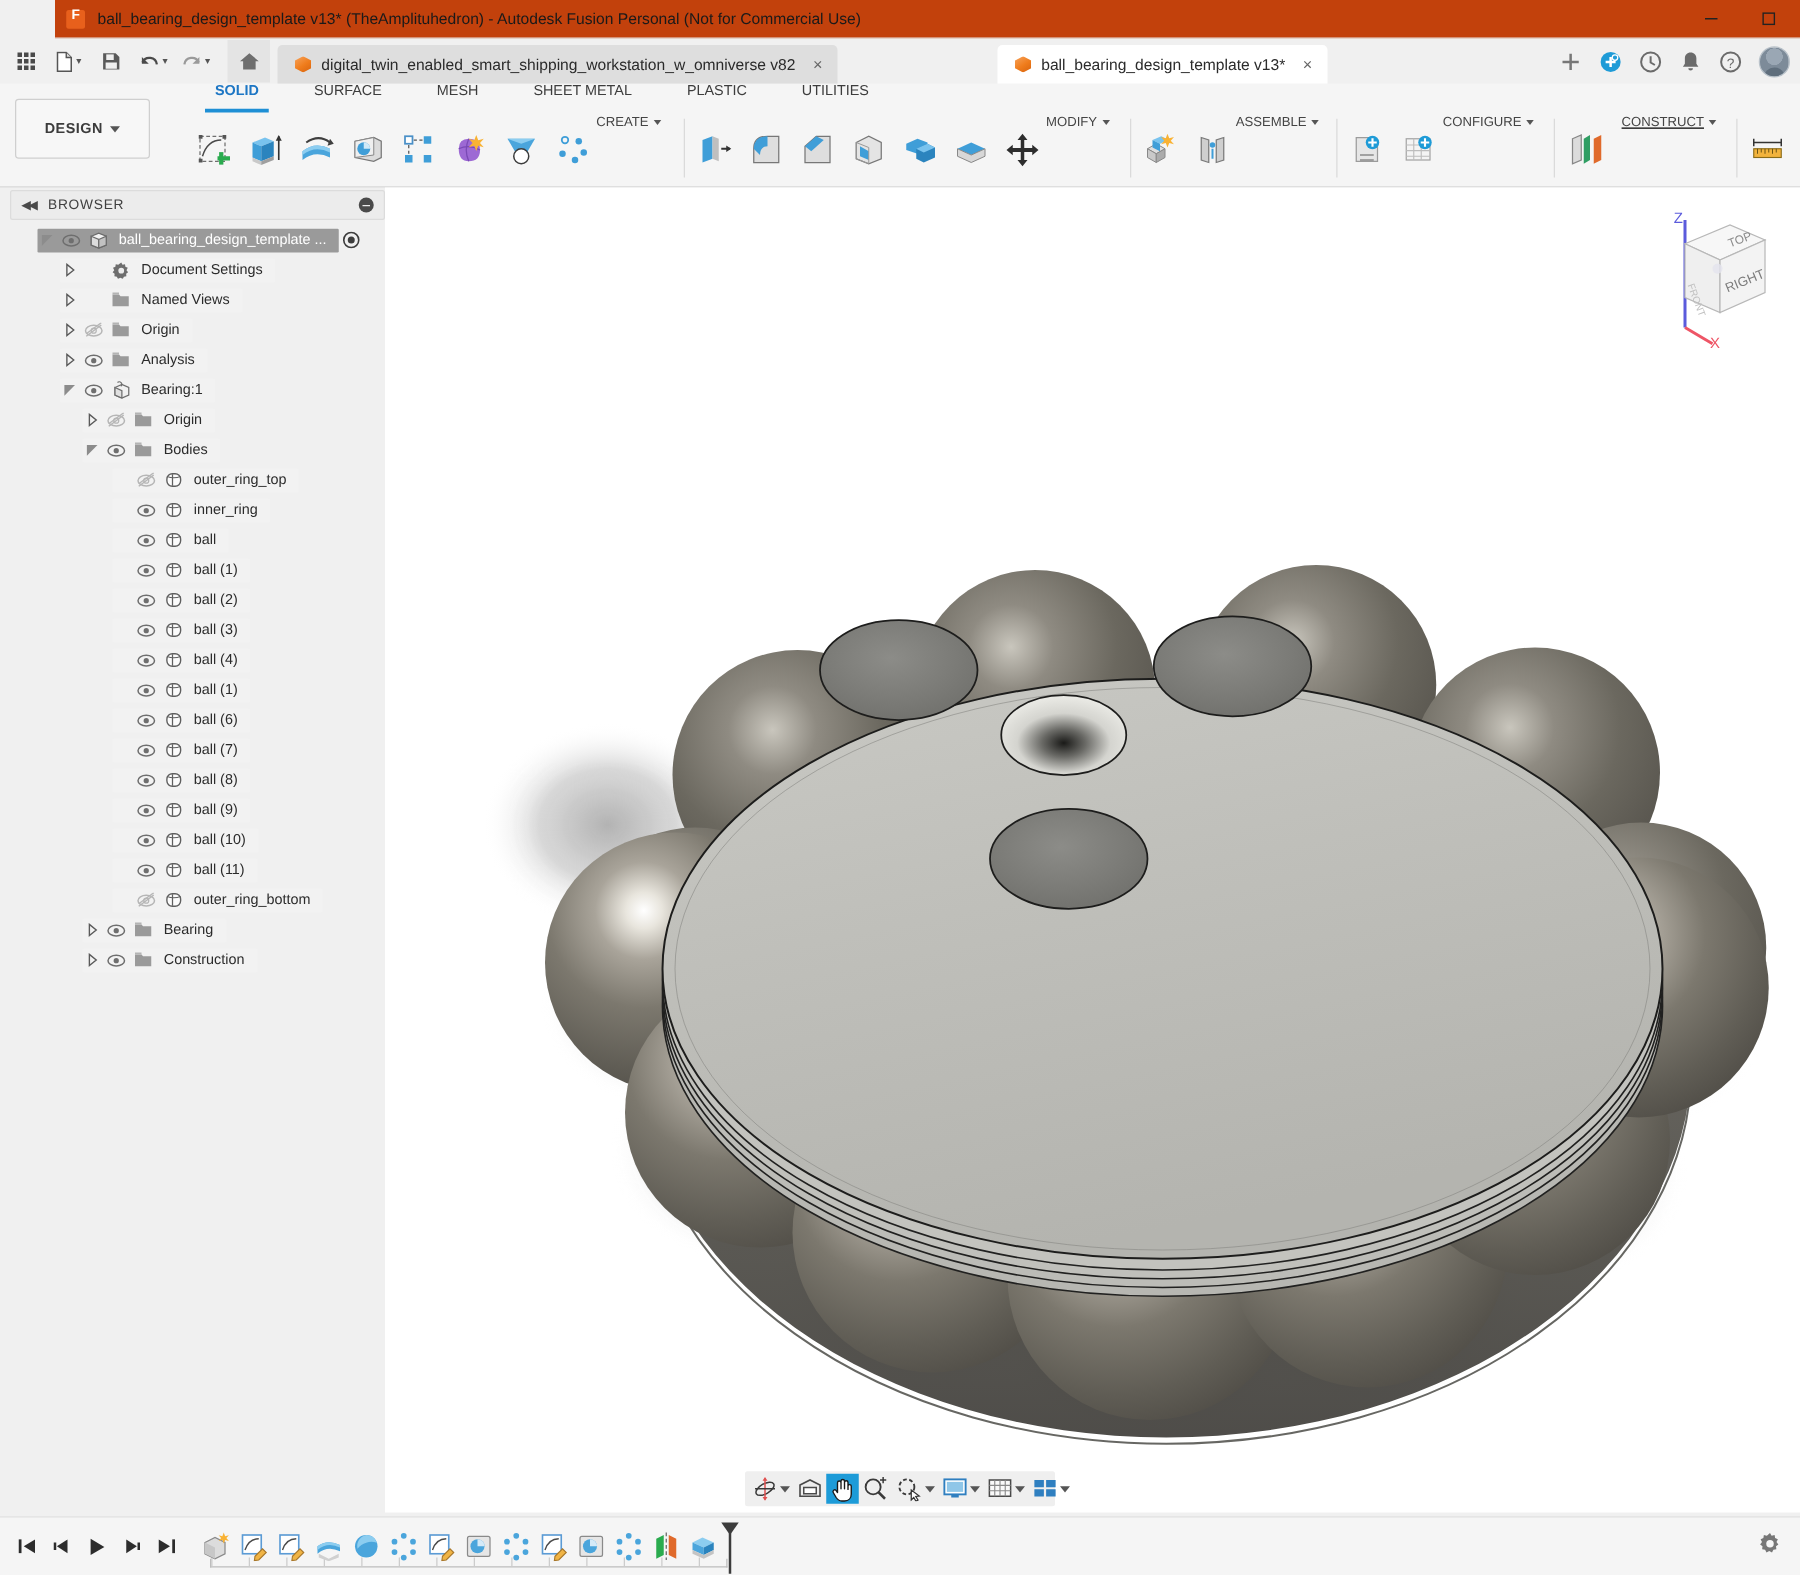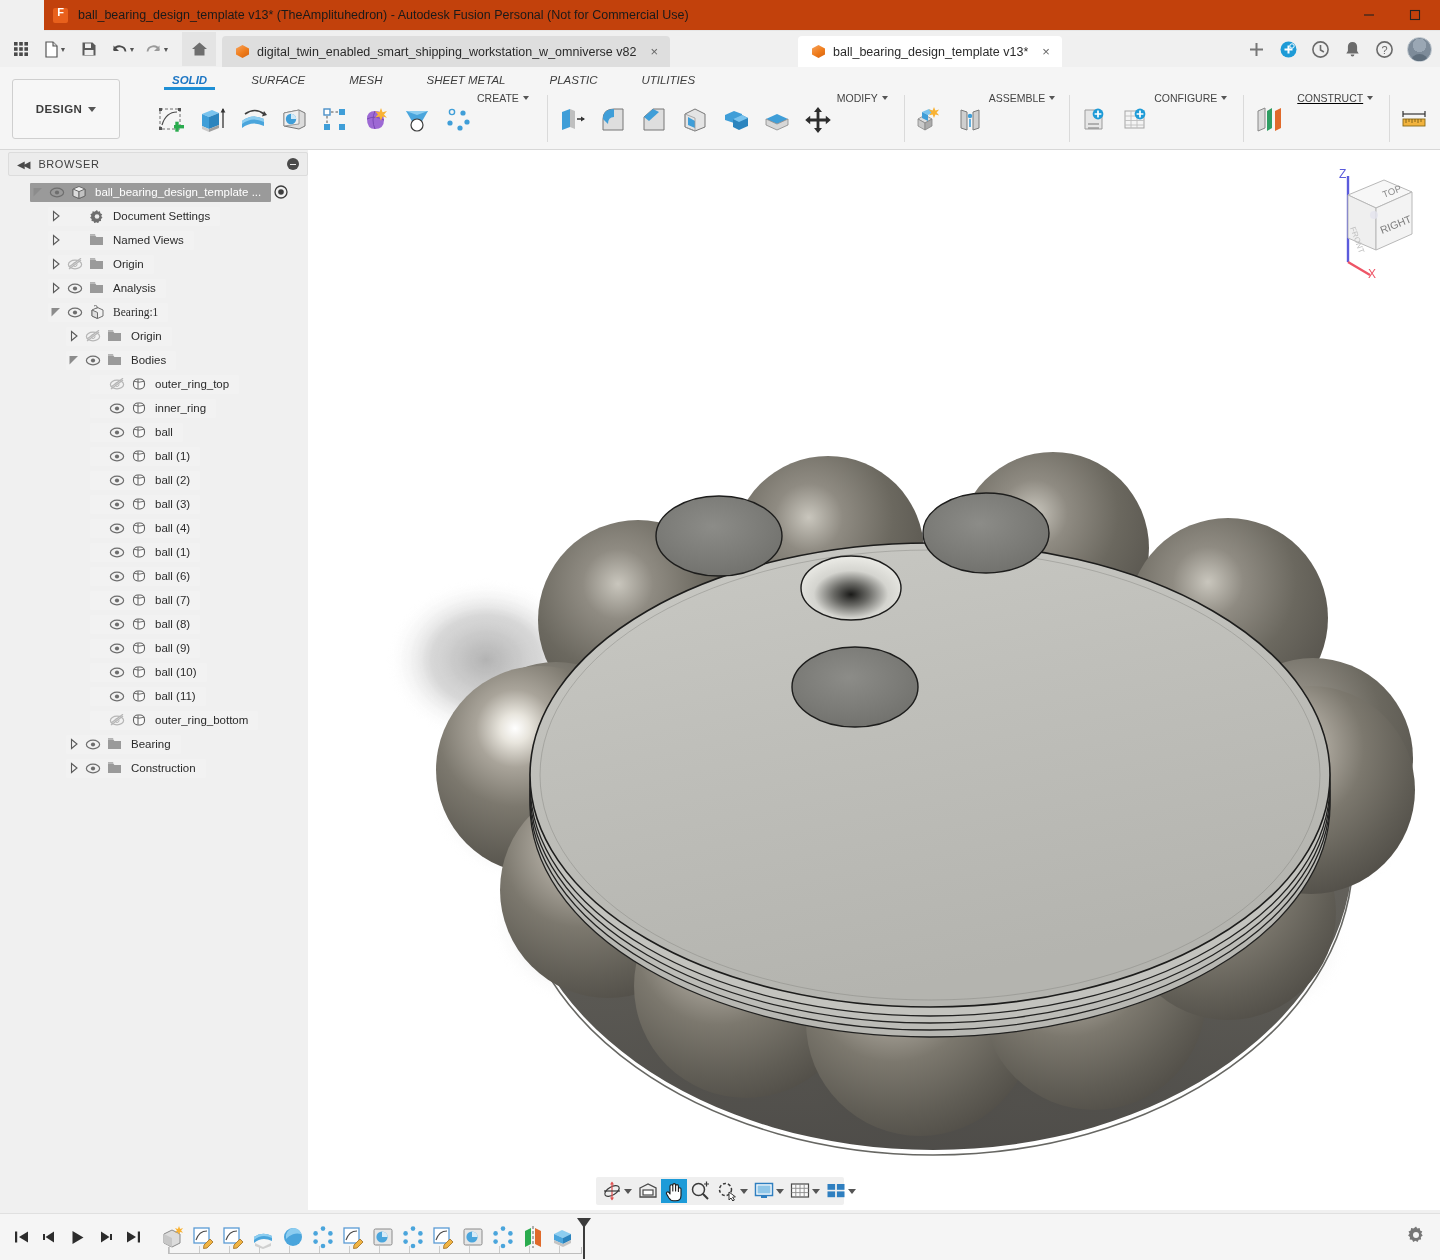--- a/index.html
+++ b/index.html
@@ -69,28 +69,28 @@
     content:""; position:absolute; left:3px; bottom:-9px; width:17px; height:16px;
     border-radius:50% 50% 0 0; background:#5f6e7c;
   }
 
   
   #ribbon {
     position: absolute; top: 67px; left: 0; width: 1440px; height: 83px;
     background: #f5f5f5; border-bottom: 1px solid #d7d7d7; display: flex;
   }
   #design-btn {
-    width: 108px; height: 60px; margin: 12px 8px 0 12px;
+    width: 108px; height: 48px; margin: 12px 8px 0 12px;
     border: 1px solid #cfcfcf; border-radius: 3px; background: #f7f7f7;
     display: flex; align-items: center; justify-content: center; gap: 6px;
     font-size: 11.5px; font-weight: bold; color: #3c3c3c; letter-spacing: .4px; cursor: default;
   }
   .caret { width:0;height:0;border-left:4px solid transparent;border-right:4px solid transparent;border-top:5px solid #555; }
   #ribbon-main { flex: 1; display: flex; flex-direction: column; min-width: 0; }
-  #ribbon-tabs { display: flex; height: 23px; align-items: flex-end; padding-left: 22px; gap: 0; font-style: italic; }
+  #ribbon-tabs { display: flex; height: 23px; padding-left: 22px; gap: 0; }
   .rb-tab {
     font-size: 11.5px; color: #3d3d3d; padding: 0 22px 4px; cursor: default;
     position: relative; white-space: nowrap;
   }
   .rb-tab.active { color: #1d76c4; font-weight: bold; }
   .rb-tab.active:after {
     content:""; position:absolute; left:14px; right:14px; bottom:0; height:3px; background:#1e8fd5;
   }
   #ribbon-panels { flex: 1; display: flex; align-items: stretch; padding-left: 18px; }
   .panel { display: flex; flex-direction: row; position: relative; padding: 0 6px; }
@@ -870,21 +870,21 @@
           </span>
           <span class="ticon">
             <svg width="16" height="14" viewBox="0 0 16 14">
               <path d="M1 2.5 h5.2 l1.2 1.4 h6.6 v8 H1 Z" fill="#9a9a9a"></path>
               <rect x="1" y="1" width="5.2" height="1.6" fill="#b4b4b4"></rect>
             </svg>
           </span>
           <span class="tlabel">Analysis</span>
         </div>
       </div>
-      <div class="tnode" style="padding-left: 40px; font-family: Liberation Serif, serif;">
+      <div class="tnode" style="padding-left: 40px;">
         <div class="row">
           <span class="arrow">
             <svg width="12" height="12" viewBox="0 0 12 12">
               <path d="M1.5 2 L10 2 L1.5 10.5 Z" fill="#8c8c8c"></path>
             </svg>
           </span>
           <span class="eye">
             <svg width="16" height="13" viewBox="0 0 16 13">
               <ellipse cx="8" cy="6.5" rx="6.6" ry="4.3" fill="none" stroke="#6e6e6e" stroke-width="1.2"></ellipse>
               <circle cx="8" cy="6.5" r="2.1" fill="#6e6e6e"></circle>

